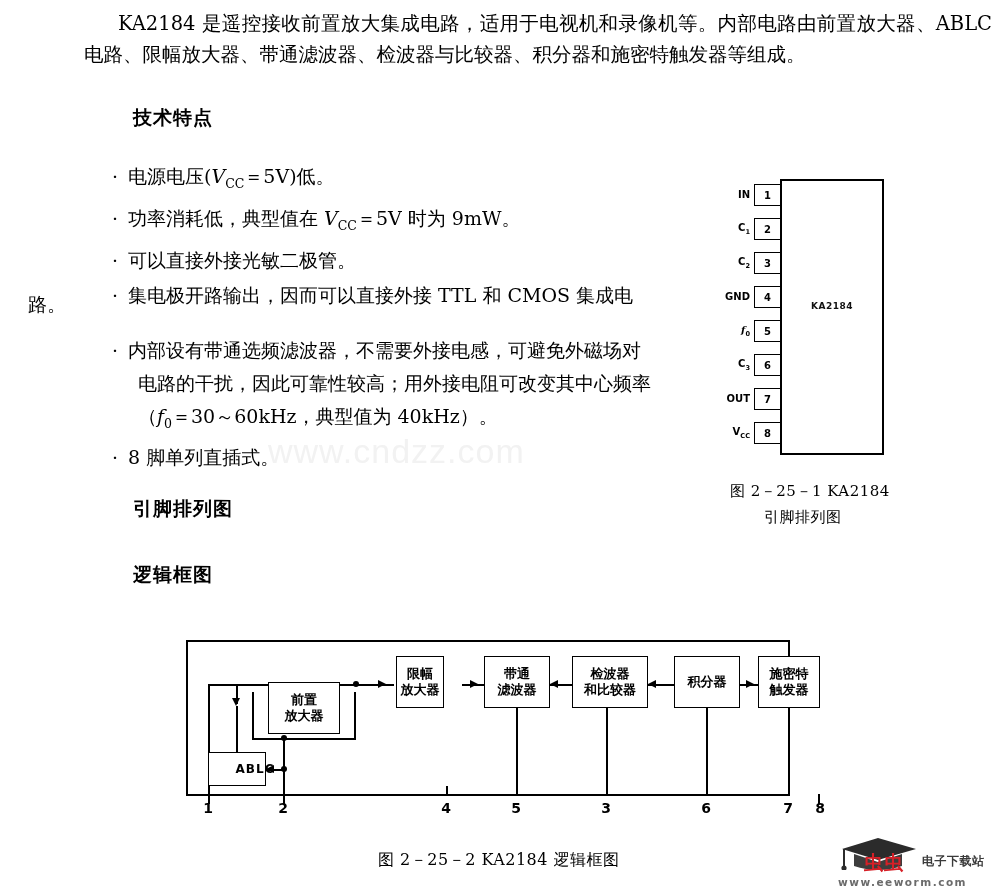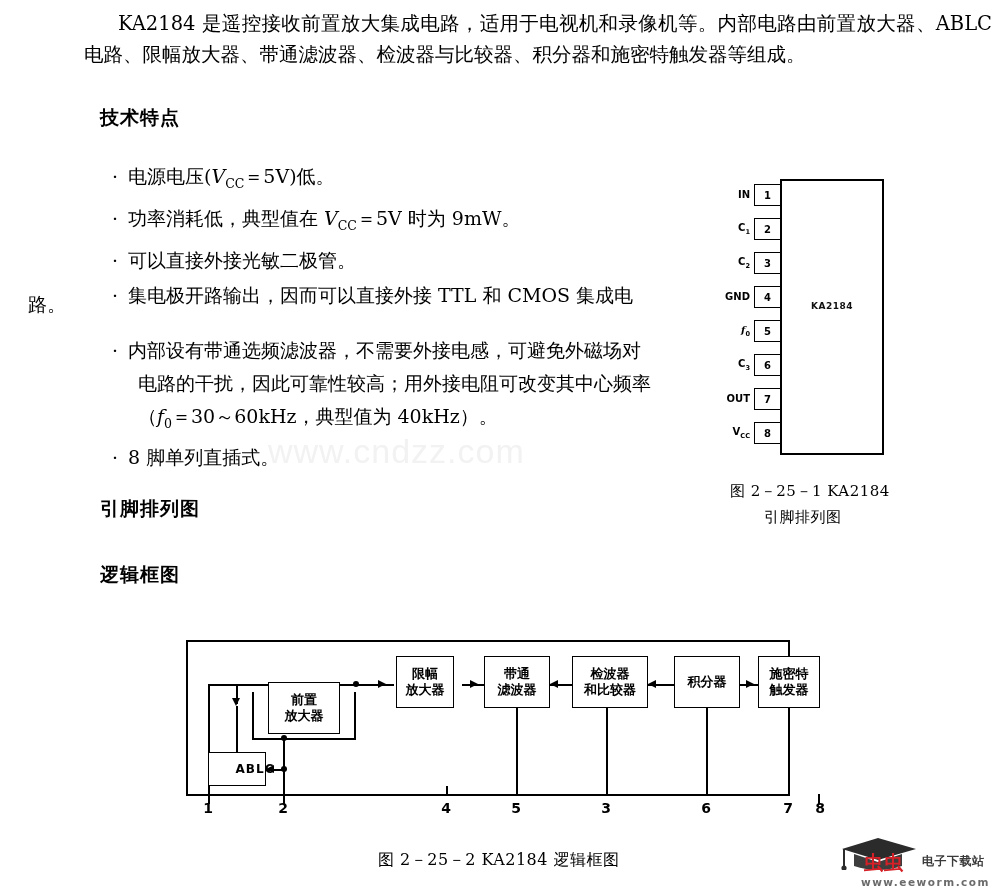--- a/index.html
+++ b/index.html
@@ -49,20 +49,21 @@
     text-align: justify;
   }
 
   
   .heading {
     position: absolute;
     font-family: "DejaVu Sans", "Liberation Sans", sans-serif;
     font-weight: bold;
     font-size: 19px;
     letter-spacing: 1px;
+    margin-left: 33px;
   }
   #heading-features { left: 100px; top: 105px; }
   #heading-pinout   { left: 100px; top: 496px; }
   #heading-block    { left: 100px; top: 562px; }
 
   
   .features {
     position: absolute;
     left: 112px;
     top: 160px;
@@ -247,21 +248,21 @@
     left: 838px;
     top: 836px;
     width: 152px;
     height: 56px;
   }
   .logo-url {
     position: absolute;
     left: 0;
     top: 40px;
     width: 152px;
-    text-align: right;
+    text-align: left;
     font-family: "DejaVu Sans", "Liberation Sans", sans-serif;
     font-size: 10.5px;
     font-weight: bold;
     letter-spacing: 1.5px;
     color: #6b6b6b;
   }
   .logo-worm {
     position: absolute;
     left: 26px;
     top: 14px;
@@ -402,21 +403,21 @@
     </div>
     <div class="bf-line bf-h" style="left:80px; top:135px; width:20px;"></div>
     <div class="bf-arrow left" style="left:80px; top:131px;"></div>
     <div class="bf-dot" style="left:95px; top:132px;"></div>
     <div class="bf-line bf-v" style="left:97px; top:104px; height:56px;"></div>
 
     <div class="bf-line bf-h" style="left:154px;top:50px; width:54px;"></div>
     <div class="bf-arrow right" style="left:192px;top:46px;"></div>
     <div class="bf-dot" style="left:167px;top:47px;"></div>
 
-    <div class="bf-box" id="blk-limiter" style="left:210px;top:22px; width:58px; height:52px;text-align:center;">
+    <div class="bf-box" id="blk-limiter" style="left:210px;top:22px; width:48px; height:52px;text-align:center;">
       <span>限幅<br>放大器</span>
     </div>
     <div class="bf-line bf-h" style="left:276px;top:50px; width:22px;"></div>
     <div class="bf-arrow right" style="left:284px;top:46px;"></div>
 
     <div class="bf-box" id="blk-bandpass" style="left:298px;top:22px; width:66px; height:52px;">
       <span>带通<br>滤波器</span>
     </div>
     <div class="bf-line bf-h" style="left:364px;top:50px; width:22px;"></div>
     <div class="bf-arrow left" style="left:364px;top:46px;"></div>

